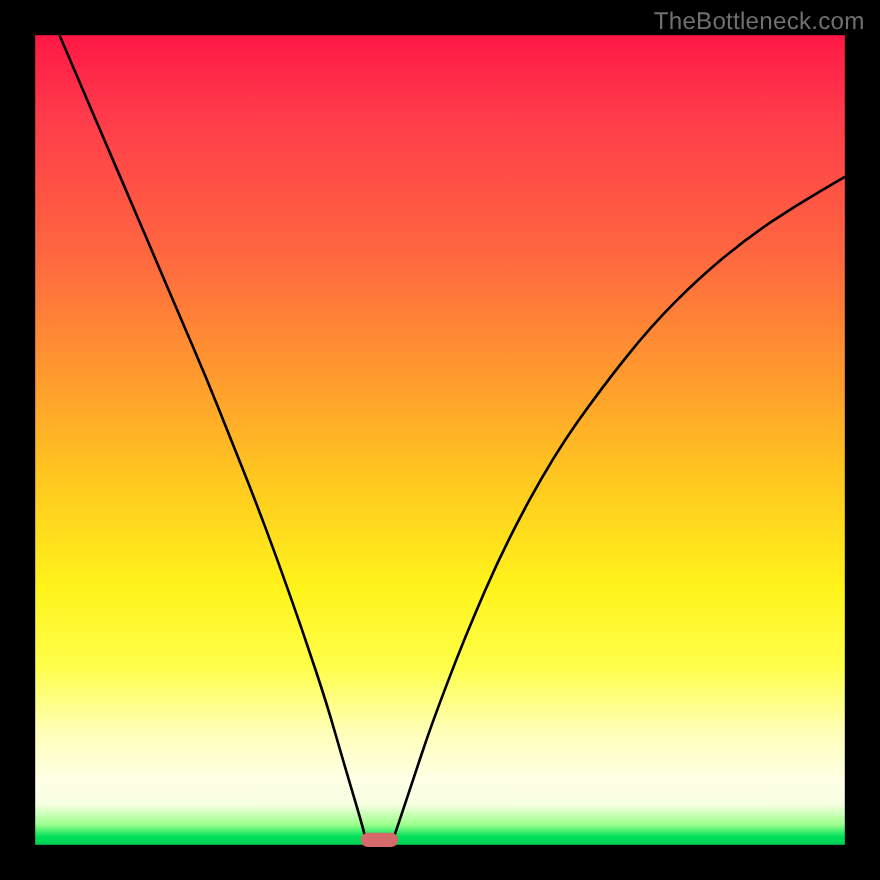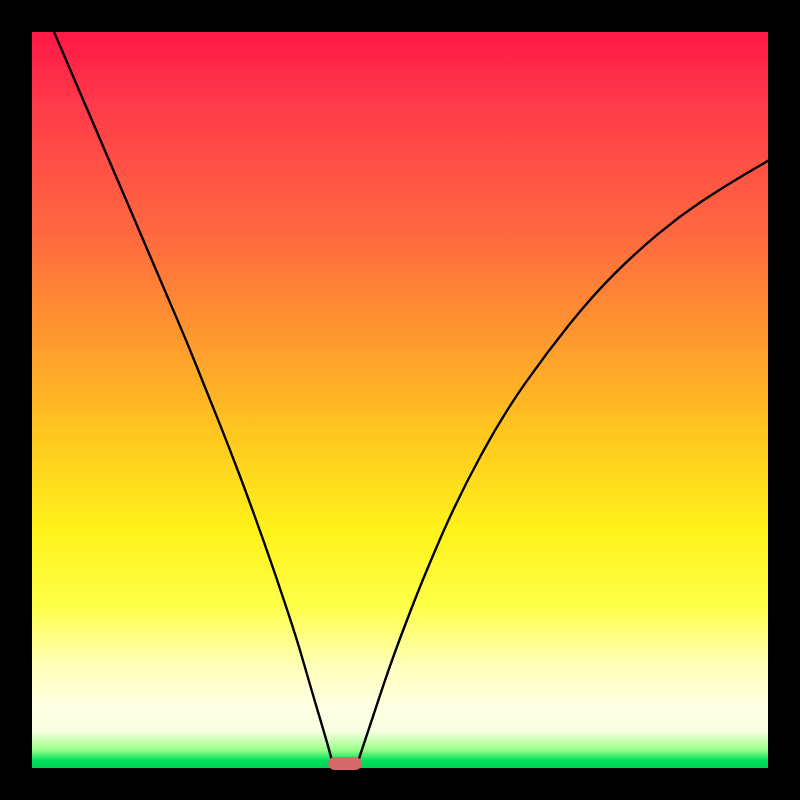--- a/index.html
+++ b/index.html
@@ -71,13 +71,14 @@
 <body>
 
 <div class="frame">
   <div class="plot">
     <svg class="curve" viewBox="0 0 736 736" preserveAspectRatio="none">
       <path id="curve-left" fill="none" stroke="#000" stroke-width="2.4" stroke-linecap="round" d="M 22.1 0.0 Q 22.1 0.0 33.1 25.8 Q 44.2 51.5 55.2 77.3 Q 66.2 103.0 77.3 128.8 Q 88.3 154.6 99.4 180.3 Q 110.4 206.1 121.4 231.8 Q 132.5 257.6 143.5 283.4 Q 154.6 309.1 165.6 336.7 Q 176.6 364.3 187.7 391.9 Q 198.7 419.5 209.8 449.0 Q 220.8 478.4 231.8 509.7 Q 242.9 541.0 253.9 574.1 Q 265.0 607.2 272.3 633.0 Q 279.7 658.7 285.2 677.1 Q 290.7 695.5 294.4 708.4 Q 298.1 721.3 299.9 728.6 L 301.8 736.0"></path>
       <path id="curve-right" fill="none" stroke="#000" stroke-width="2.4" stroke-linecap="round" d="M 323.8 736.0 Q 323.8 736.0 327.5 725.0 Q 331.2 713.9 336.7 697.4 Q 342.2 680.8 351.4 653.2 Q 360.6 625.6 375.4 587.0 Q 390.1 548.3 408.5 506.0 Q 426.9 463.7 449.0 423.2 Q 471.0 382.7 493.1 351.4 Q 515.2 320.2 537.3 292.6 Q 559.4 265.0 581.4 242.9 Q 603.5 220.8 625.6 202.4 Q 647.7 184.0 669.8 169.3 Q 691.8 154.6 713.9 141.7 L 736.0 128.8"></path>
     </svg>
     <div id="min-marker" class="minimum-marker" style="left: 295.8px; top: 725px;"></div>
   </div>
+  <div class="watermark">TheBottleneck.com</div>
 </div>
 
 </body></html>

